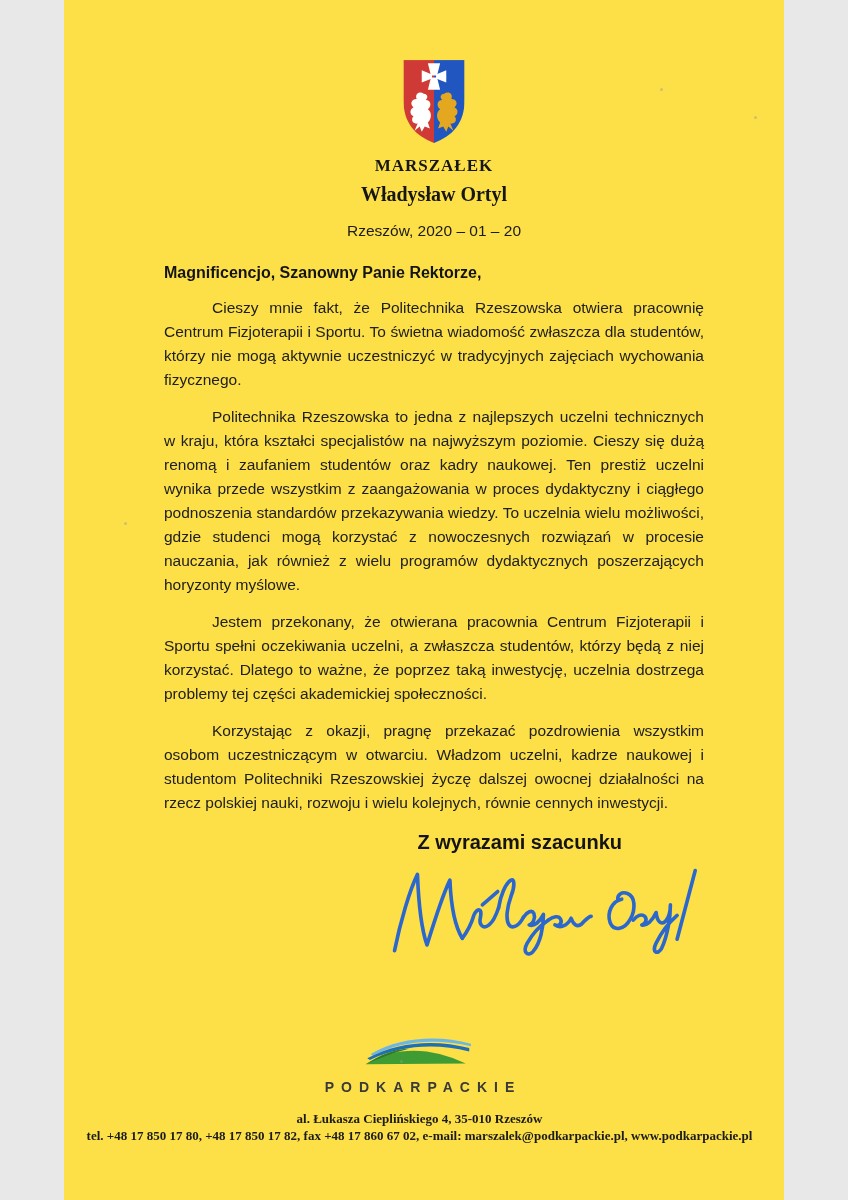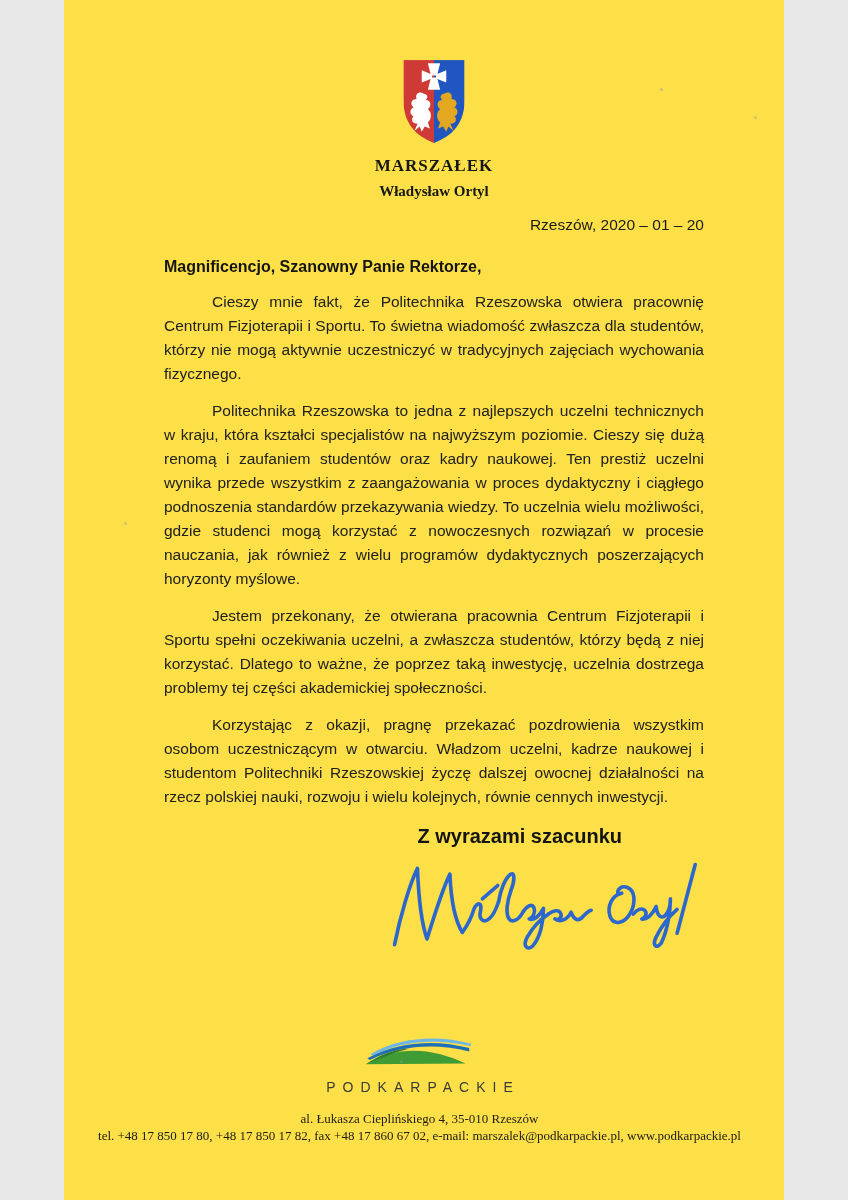--- a/index.html
+++ b/index.html
@@ -15,24 +15,24 @@
   .content{padding:56px 80px 0 100px;}
   .letterhead{text-align:center;}
   .crest{display:block;margin:0 auto;}
   .office-title{
     font-family:"Liberation Serif", serif;
     font-weight:bold;font-size:17px;line-height:20px;
     letter-spacing:1px;color:#161616;margin-top:10px;
   }
   .official-name{
     font-family:"Liberation Serif", serif;
-    font-weight:bold;font-size:15px;color:#161616;margin-top:7px;
+    font-weight:bold;font-size:20px;color:#161616;margin-top:7px;
   }
   .dateline{
-    text-align:right;font-size:15.5px;margin-top:16px;color:#1b1b1b;
+    text-align:center;font-size:15.5px;margin-top:16px;color:#1b1b1b;
   }
   .recipient{
     margin:30px 0 0 252px;
     font-weight:bold;font-size:16px;line-height:24px;color:#141414;
   }
   .salutation{
     margin-top:24px;font-weight:bold;font-size:16px;color:#141414;
   }
   .body-text{margin-top:14px;}
   .body-text p{
@@ -43,21 +43,21 @@
   .closing{
     margin-top:16px;
     text-align:right;padding-right:82px;
     font-weight:bold;font-size:20px;color:#141414;
   }
   .signature-row{
     display:flex;justify-content:flex-end;
     padding-right:4px;margin-top:8px;height:108px;
   }
   .footer{
-    position:absolute;left:0;right:9px;bottom:56px;text-align:center;
+    position:absolute;left:0;right:9px;bottom:56px;text-align:center;font-weight:bold;
   }
   .brand{display:inline-block;text-align:center;}
   .brand-word{
     font-size:14px;letter-spacing:7px;padding-left:7px;
     color:#3a3a3a;margin-top:2px;
   }
   .footer-lines{
     margin-top:14px;
     font-family:"Liberation Serif", serif;
     font-size:13px;line-height:17px;color:#1b1b1b;

